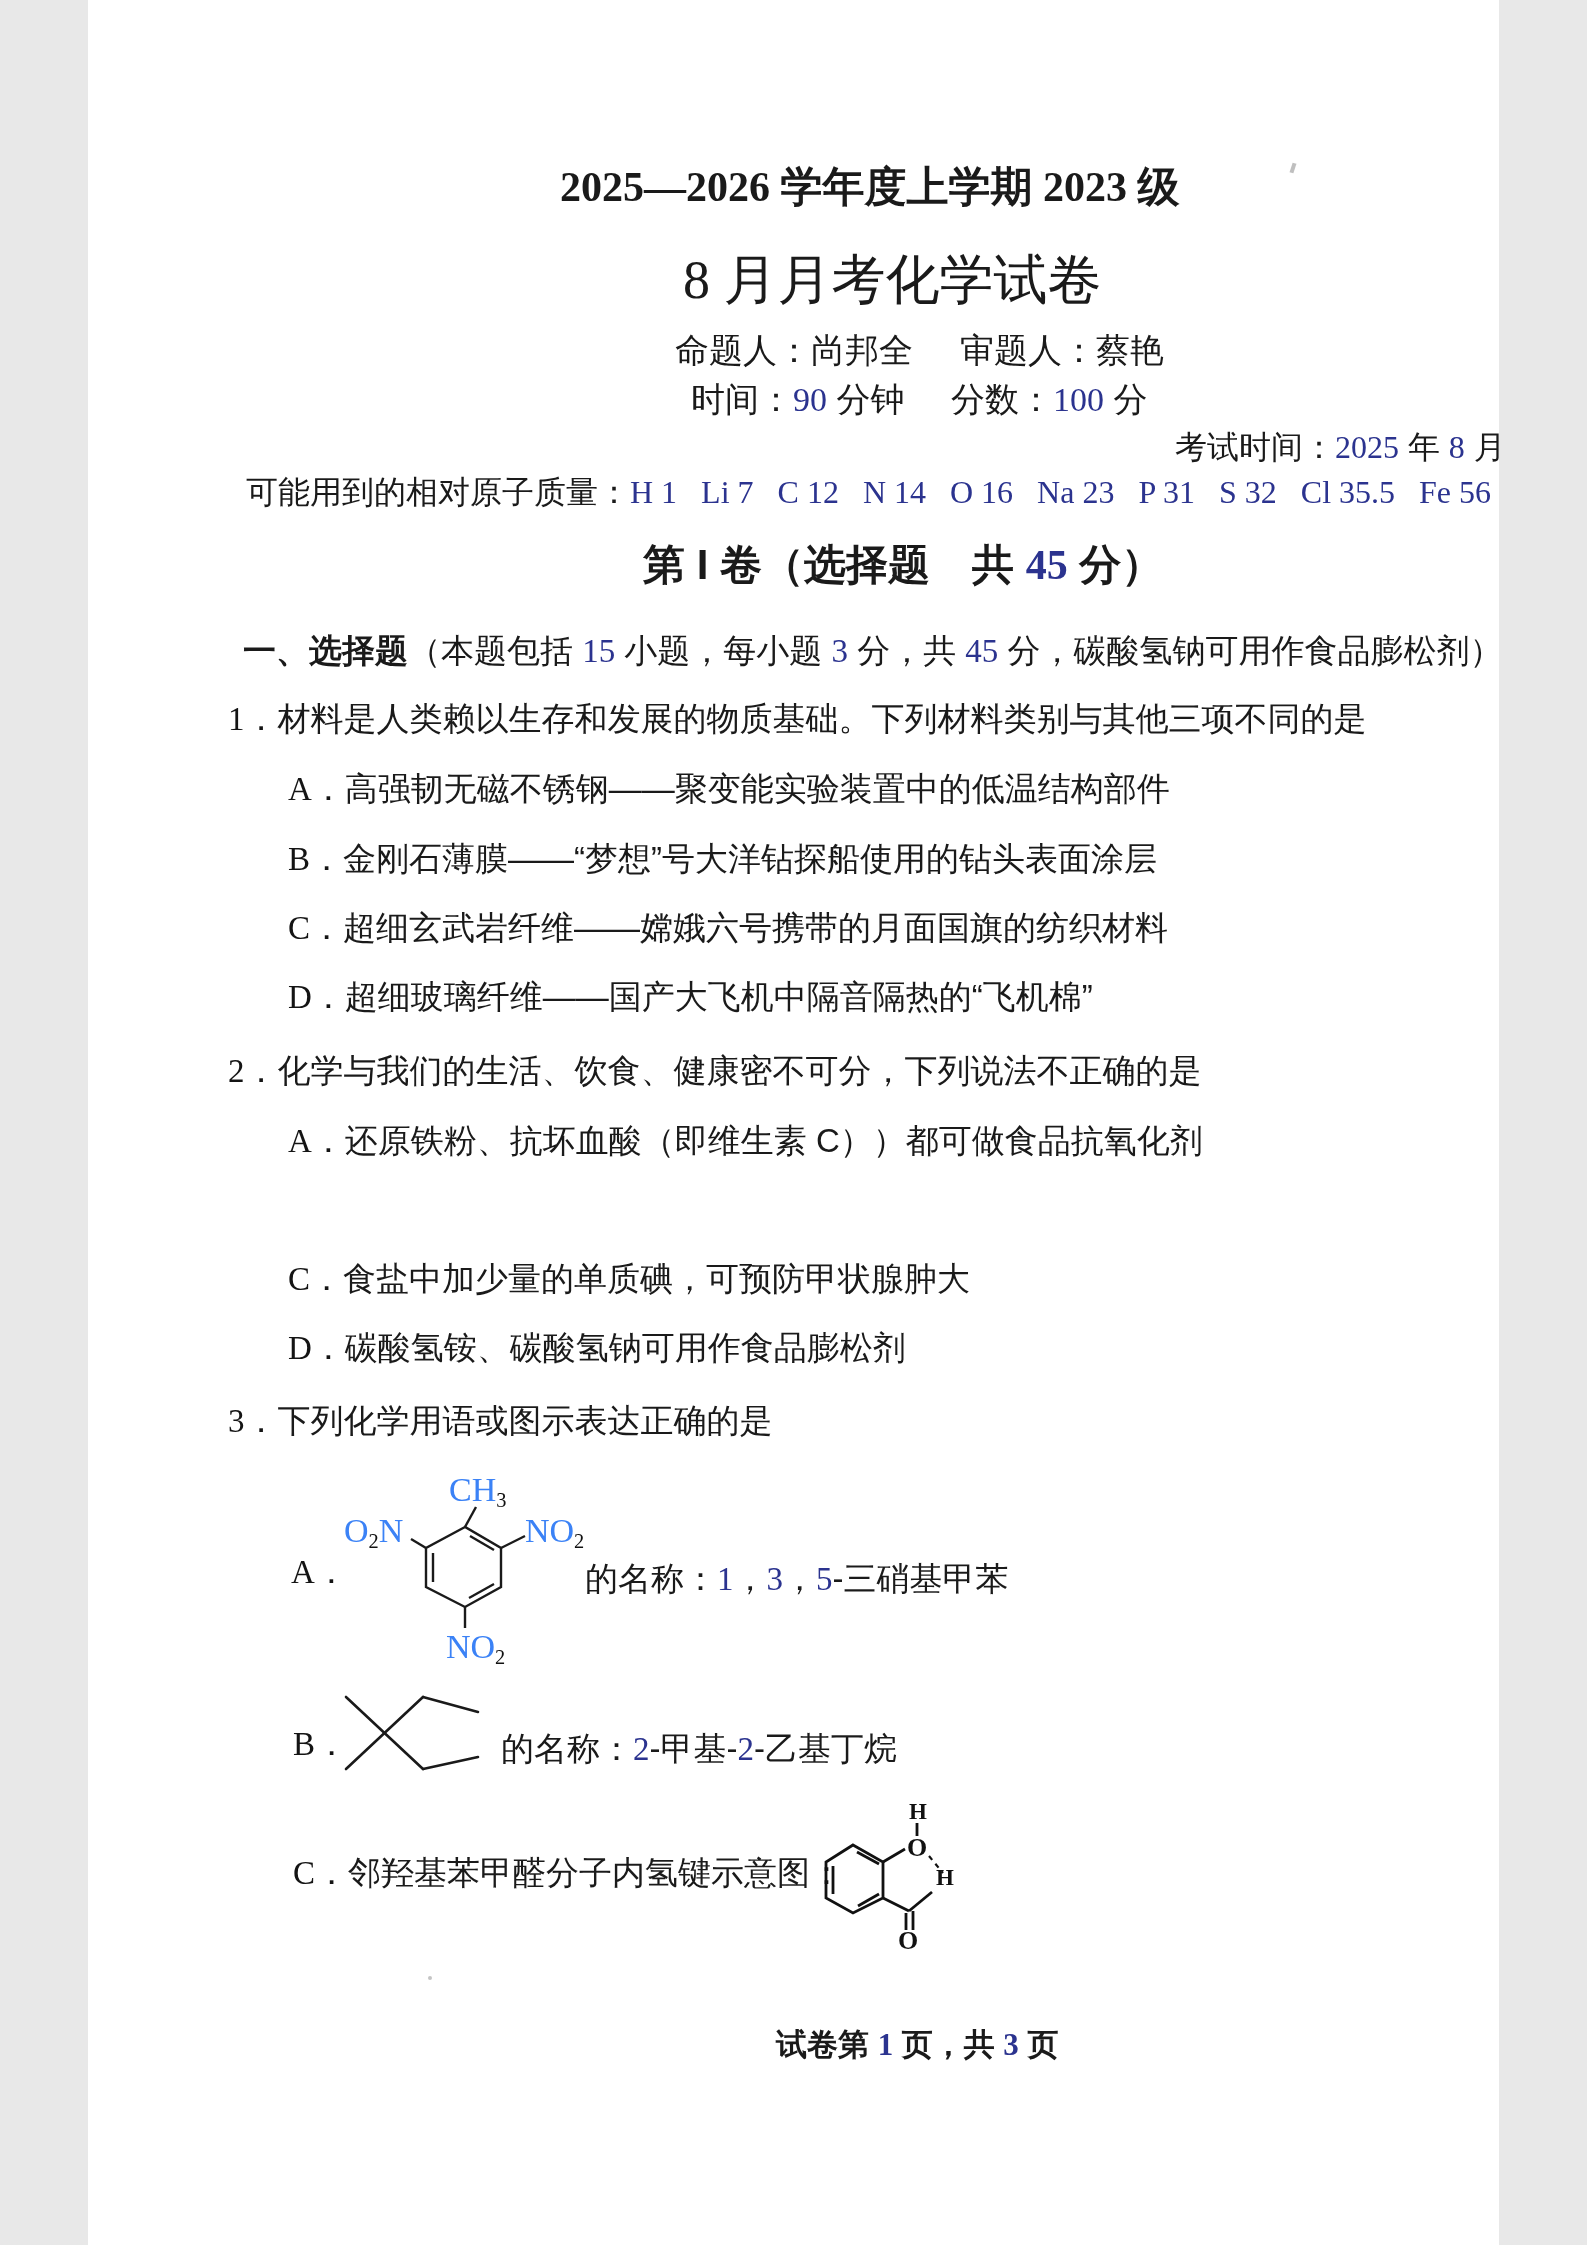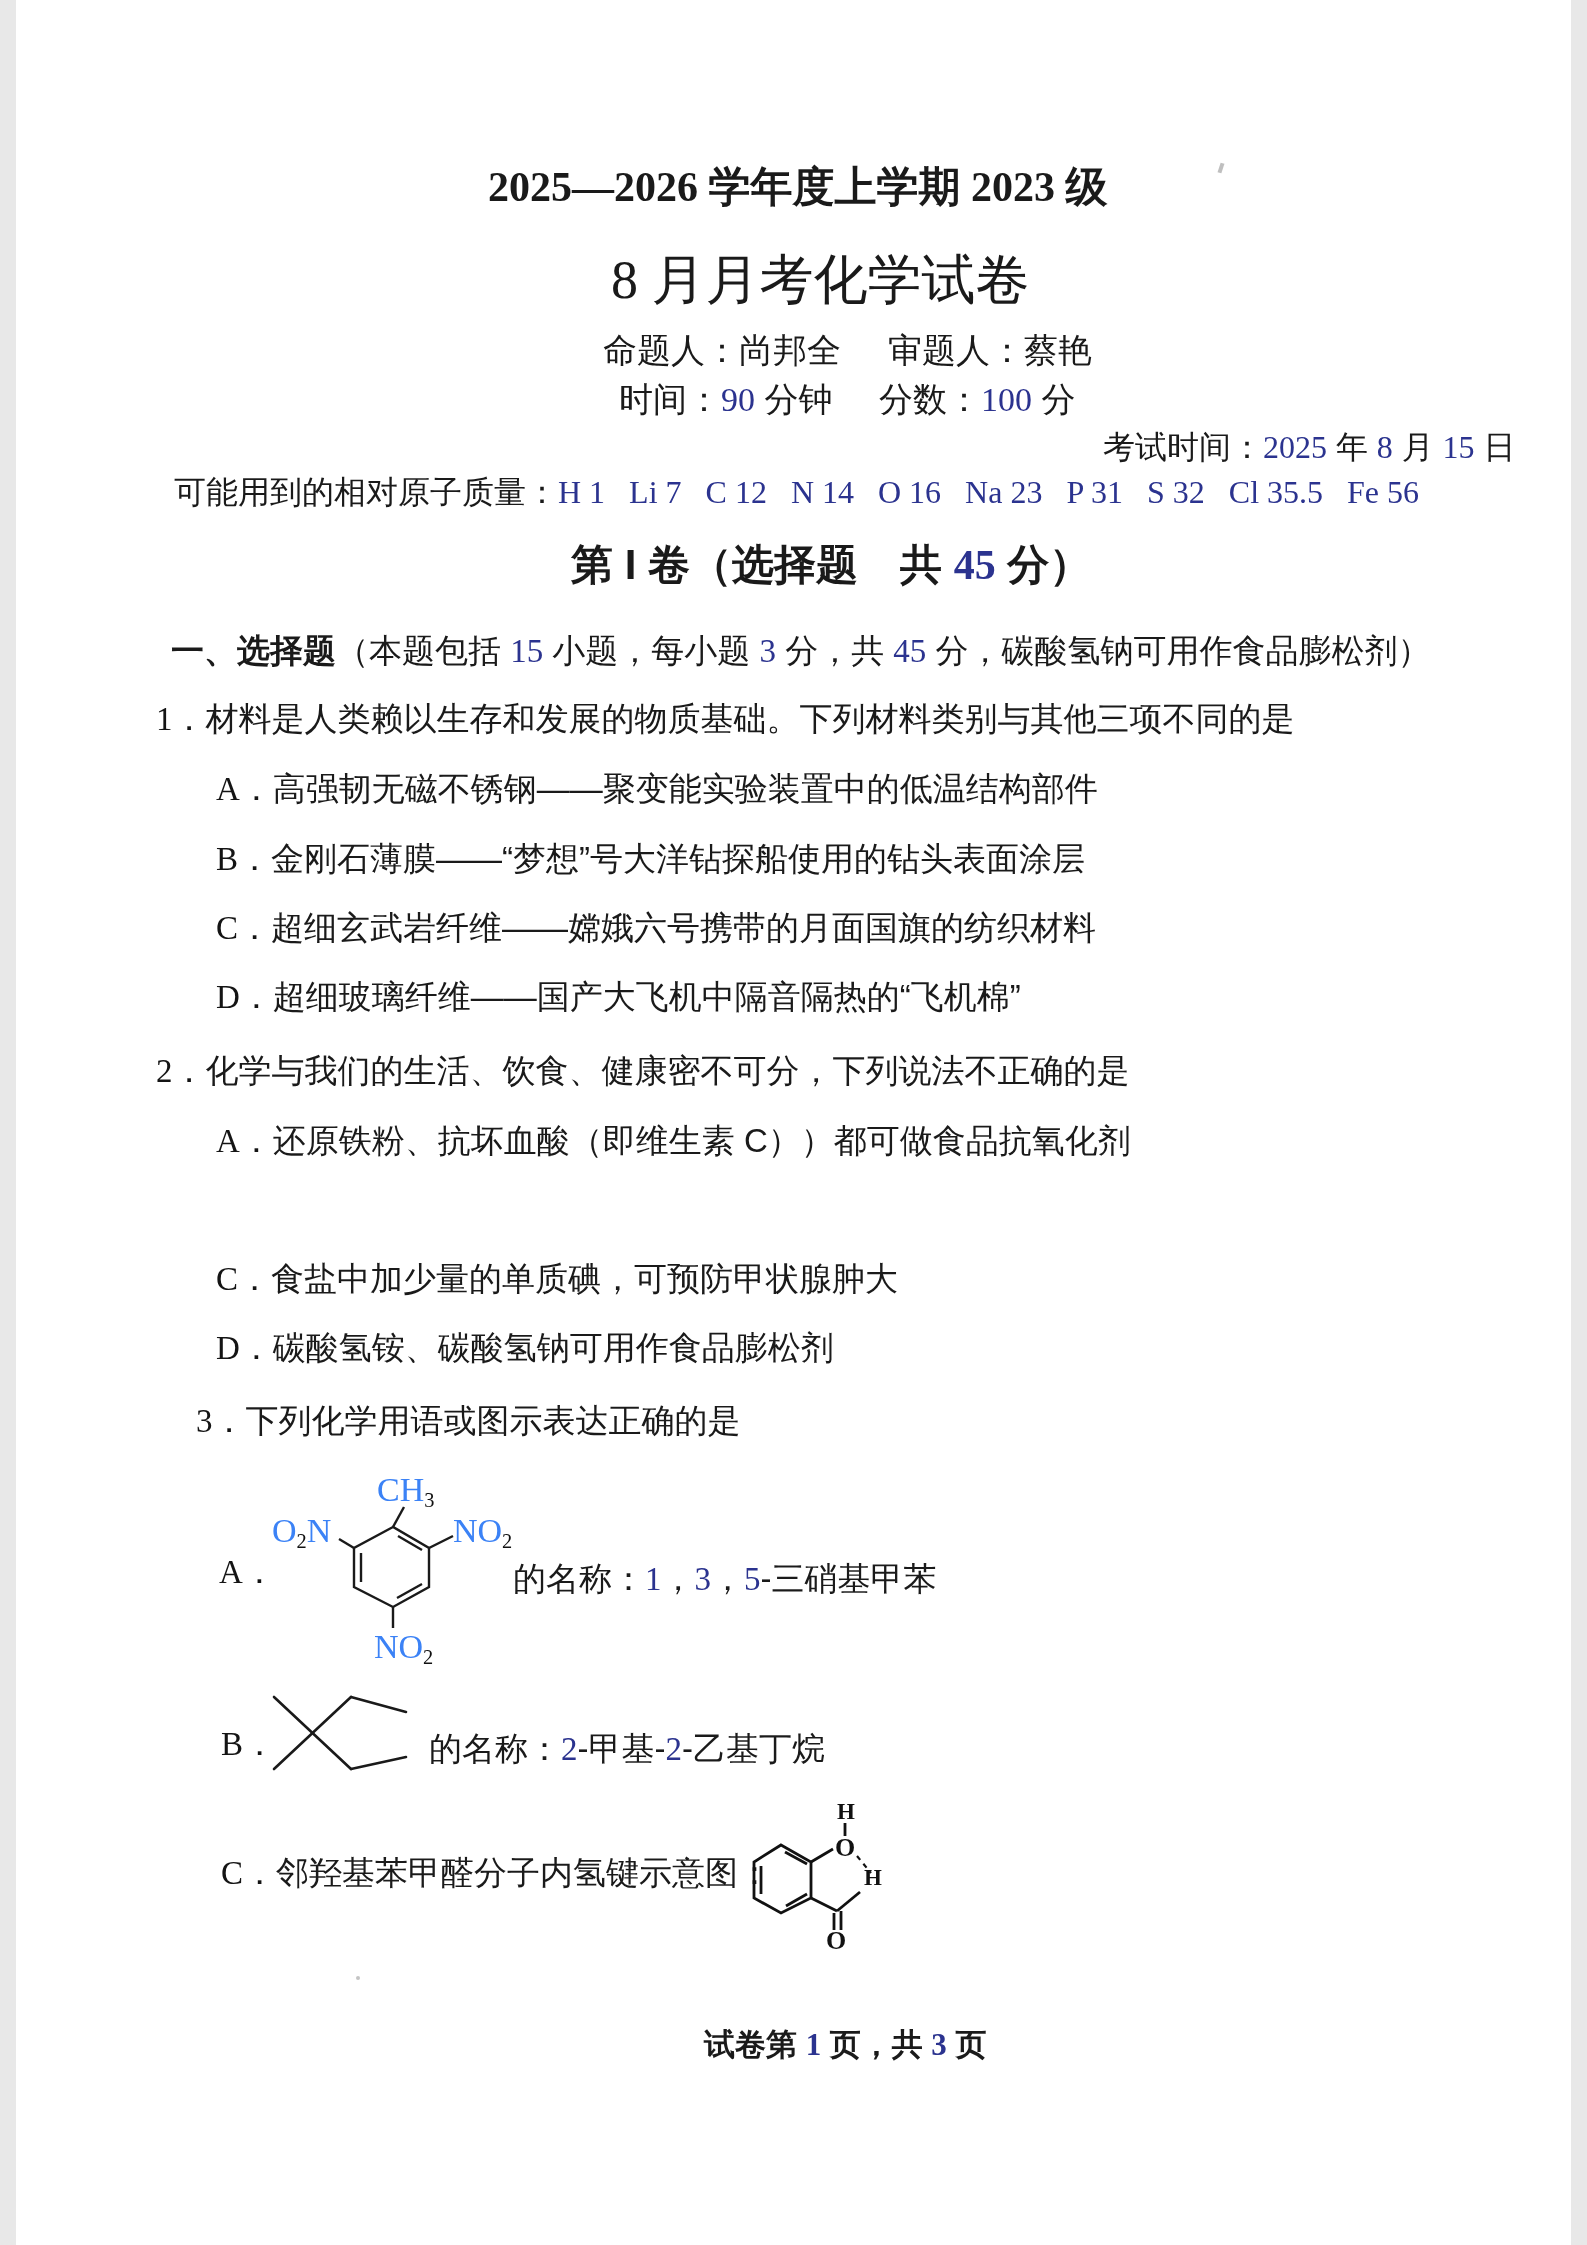--- a/index.html
+++ b/index.html
@@ -1,18 +1,18 @@
 <!DOCTYPE html>
 <html><head>
 <meta charset="utf-8">
 <style>
   html,body{margin:0;padding:0;background:#e8e8e8;}
   .page{
     position:relative;
-    width:1555px;height:2245px;
+    width:1411px;height:2245px;
     margin:0 auto;
     background:#ffffff;
     font-family:"Liberation Sans", sans-serif;
     color:#1a1a1a;
     overflow:hidden;
   }
   .ln{
     position:absolute;
     white-space:pre;
     line-height:1.12;
@@ -61,21 +61,21 @@
   <div class="ln" style="left:200px; top:771px; font-size:33px;"><span class="sg-lt">A．</span><span class="sg-d">高强韧无磁不锈钢——聚变能实验装置中的低温结构部件</span></div>
   <div class="ln" style="left:200px; top:841px; font-size:33px;"><span class="sg-lt">B．</span><span class="sg-d">金刚石薄膜——“梦想”号大洋钻探船使用的钻头表面涂层</span></div>
   <div class="ln" style="left:200px; top:910px; font-size:33px;"><span class="sg-lt">C．</span><span class="sg-d">超细玄武岩纤维——嫦娥六号携带的月面国旗的纺织材料</span></div>
   <div class="ln" style="left:200px; top:979px; font-size:33px;"><span class="sg-lt">D．</span><span class="sg-d">超细玻璃纤维——国产大飞机中隔音隔热的“飞机棉”</span></div>
 
   <div class="ln" style="left:140px; top:1053px; font-size:33px;"><span class="sg-lt">2．</span><span class="sg-d">化学与我们的生活、饮食、健康密不可分，下列说法不正确的是</span></div>
   <div class="ln" style="left:200px; top:1123px; font-size:33px;"><span class="sg-lt">A．</span><span class="sg-d">还原铁粉、抗坏血酸（即维生素 C））都可做食品抗氧化剂</span></div>
   <div class="ln" style="left:200px; top:1261px; font-size:33px;"><span class="sg-lt">C．</span><span class="sg-d">食盐中加少量的单质碘，可预防甲状腺肿大</span></div>
   <div class="ln" style="left:200px; top:1330px; font-size:33px;"><span class="sg-lt">D．</span><span class="sg-d">碳酸氢铵、碳酸氢钠可用作食品膨松剂</span></div>
 
-  <div class="ln" style="left:140px; top:1403px; font-size:33px;margin-left:40px;"><span class="sg-lt">3．</span><span class="sg-d">下列化学用语或图示表达正确的是</span></div>
+  <div class="ln" style="left:140px; top:1403px; font-size:33px;"><span class="sg-lt">3．</span><span class="sg-d">下列化学用语或图示表达正确的是</span></div>
 
   <div class="ln" style="left:203px; top:1554px; font-size:33px;"><span class="sg-lt">A．</span></div>
   <div class="ln" style="left:497px; top:1561px; font-size:33px;"><span class="sg-d">的名称：</span><span class="sg-n">1</span><span class="sg-d">，</span><span class="sg-n">3</span><span class="sg-d">，</span><span class="sg-n">5</span><span class="sg-d">-三硝基甲苯</span></div>
 
   <div class="ln" style="left:205px; top:1726px; font-size:33px;"><span class="sg-lt">B．</span></div>
   <div class="ln" style="left:413px; top:1731px; font-size:33px;"><span class="sg-d">的名称：</span><span class="sg-n">2</span><span class="sg-d">-甲基-</span><span class="sg-n">2</span><span class="sg-d">-乙基丁烷</span></div>
 
   <div class="ln" style="left:205px; top:1855px; font-size:33px;"><span class="sg-lt">C．</span><span class="sg-d">邻羟基苯甲醛分子内氢键示意图：</span></div>
 
   <div class="ln" style="left:361px; top:1470px; font-size:34px;"><span class="sg-cf">CH</span><span class="sg-cfsub">3</span></div>

